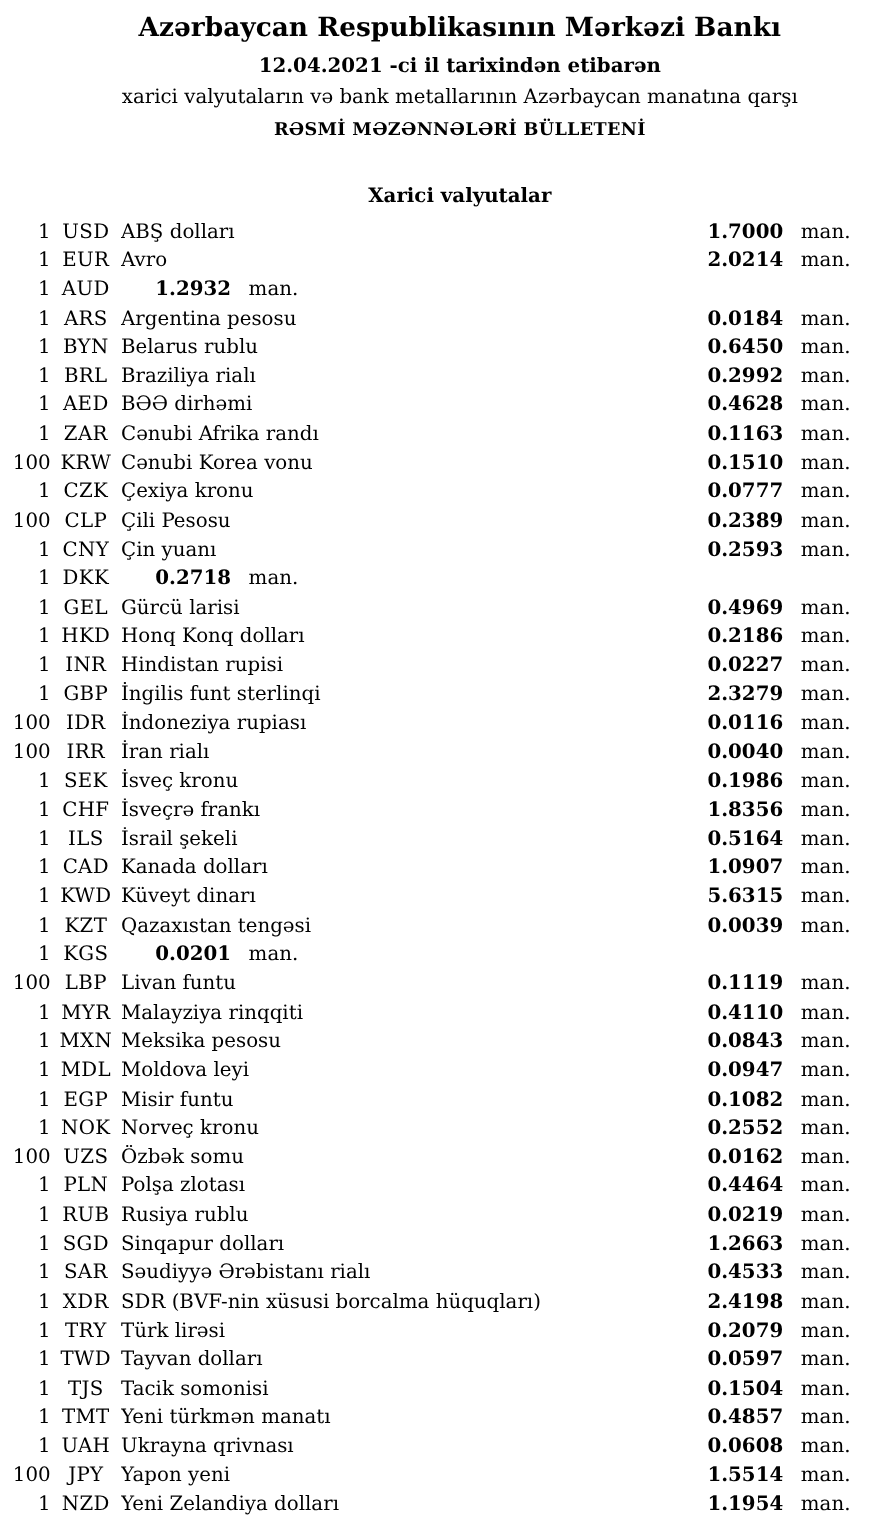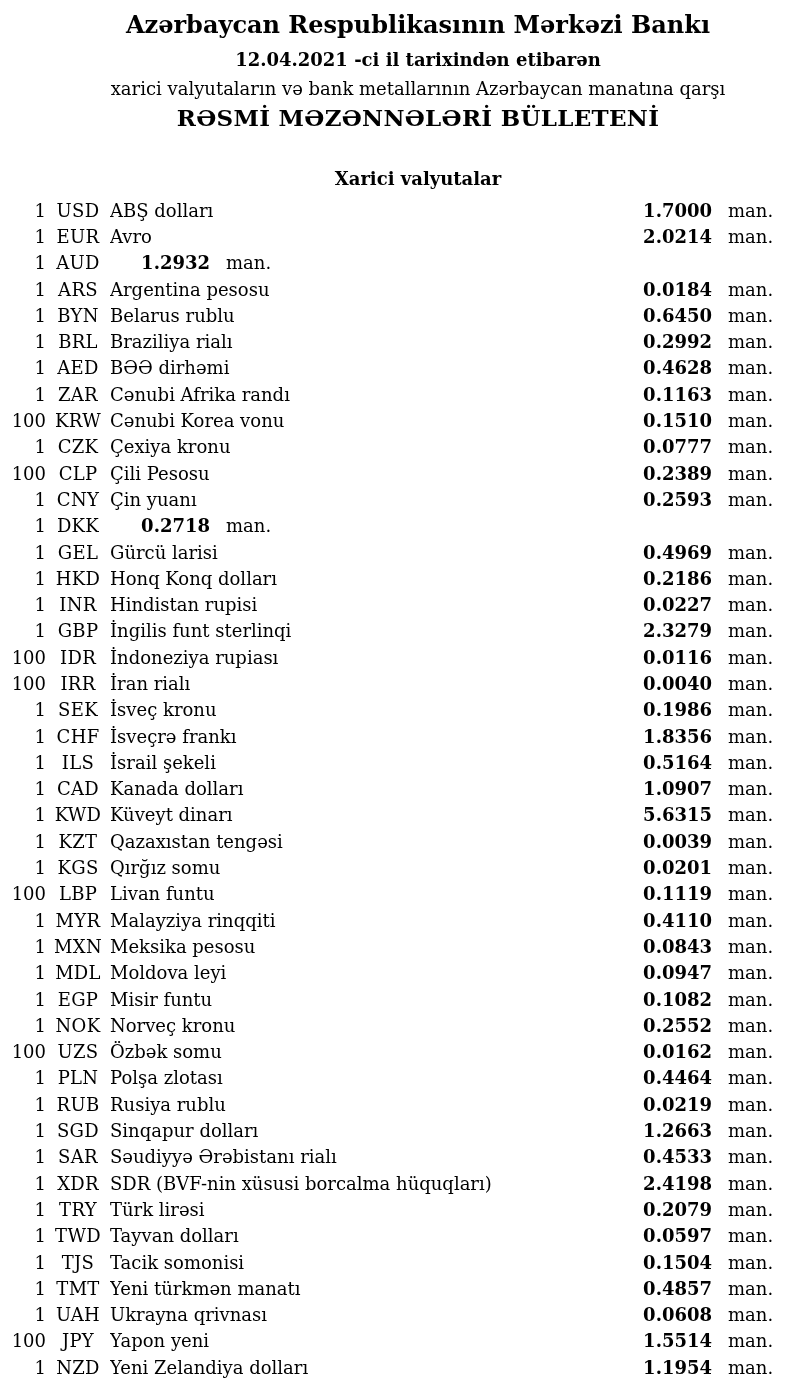--- a/index.html
+++ b/index.html
@@ -35,21 +35,21 @@
     line-height: 22px;
     margin-top: 8px;
   }
   .subject-line {
     font-size: 18px;
     font-weight: normal;
     line-height: 22px;
     margin-top: 7px;
   }
   .bulletin-line {
-    font-size: 23px;
+    font-size: 16px;
     font-weight: bold;
     line-height: 24px;
     margin-top: 6px;
     letter-spacing: 0.3px;
   }
   .section-title {
     position: absolute;
     top: 168px;
     left: 36px;
     width: 764px;
@@ -310,21 +310,20 @@
     <span class="qty">1</span>
     <span class="code">KZT</span>
     <span class="name">Qazaxıstan tengəsi</span>
     <span class="rate">0.0039</span>
     <span class="man">man.</span>
   </div>
 
   <div class="row">
     <span class="qty">1</span>
     <span class="code">KGS</span>
-    <span class="name">Qırğız somu</span>
     <span class="rate">0.0201</span>
     <span class="man">man.</span>
   </div>
 
   <div class="row">
     <span class="qty">100</span>
     <span class="code">LBP</span>
     <span class="name">Livan funtu</span>
     <span class="rate">0.1119</span>
     <span class="man">man.</span>

